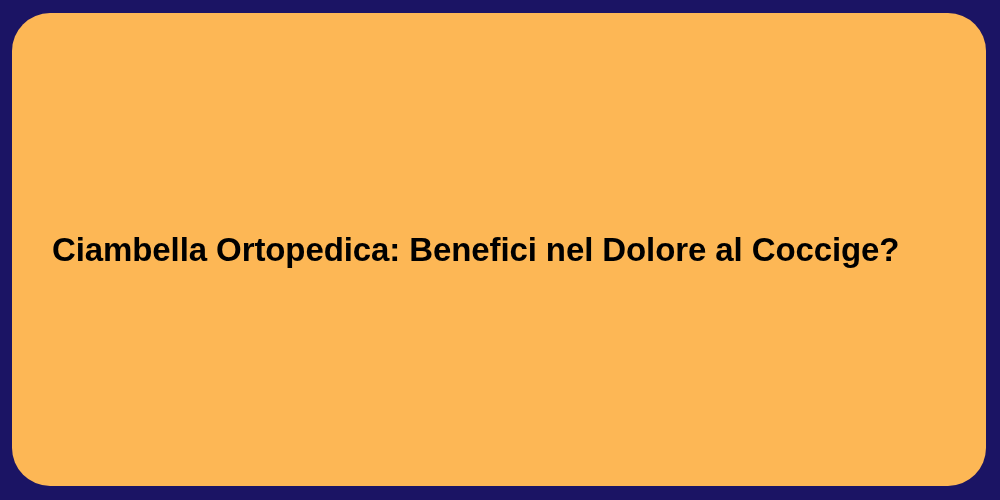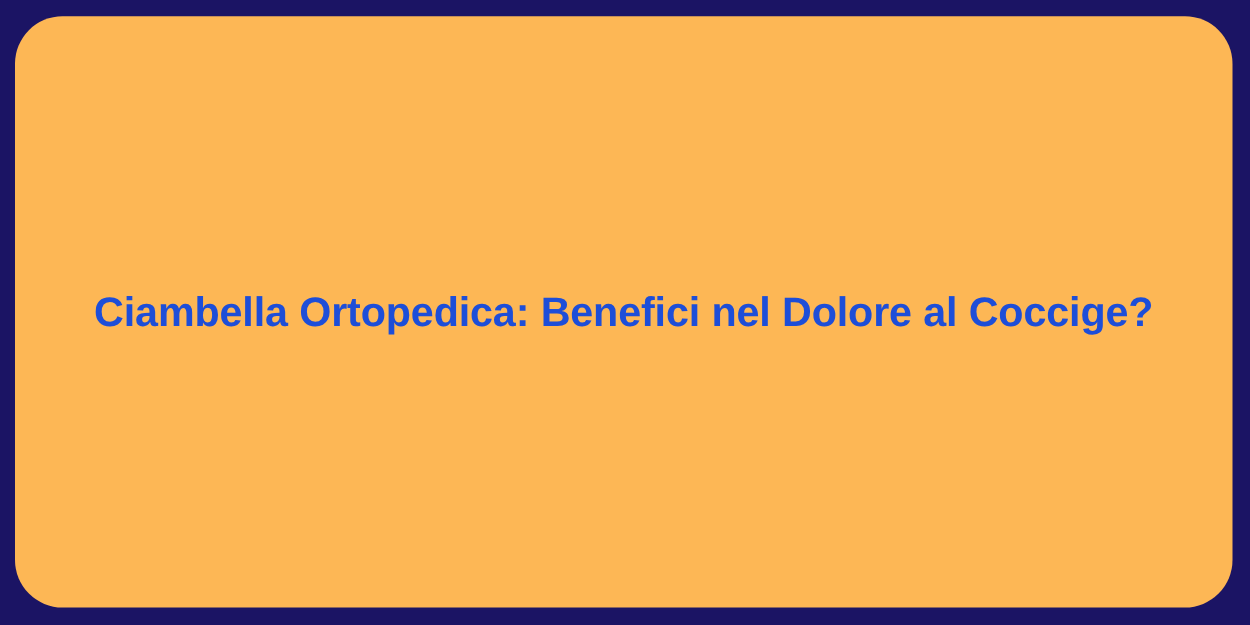--- a/index.html
+++ b/index.html
@@ -41,27 +41,27 @@
     justify-content: center;
     overflow: hidden;
   }
 
   #hero-title {
     display: block;
     width: 100%;
     margin: 0;
     padding: 0 40px;
     box-sizing: border-box;
-    text-align: center;
+    text-align: left;
     font-family: "Liberation Sans", sans-serif;
     font-size: 33px;
     font-weight: 700;
     line-height: 1.25;
     letter-spacing: -0.1px;
-    color: #1d4ed8;
+    color: #000000;
     white-space: nowrap;
     -webkit-font-smoothing: antialiased;
   }
 </style>
 </head>
 <body>
 
 <div id="banner-root">
   <div id="hero-card">
     <h1 id="hero-title">Ciambella Ortopedica: Benefici nel Dolore al Coccige?</h1>

